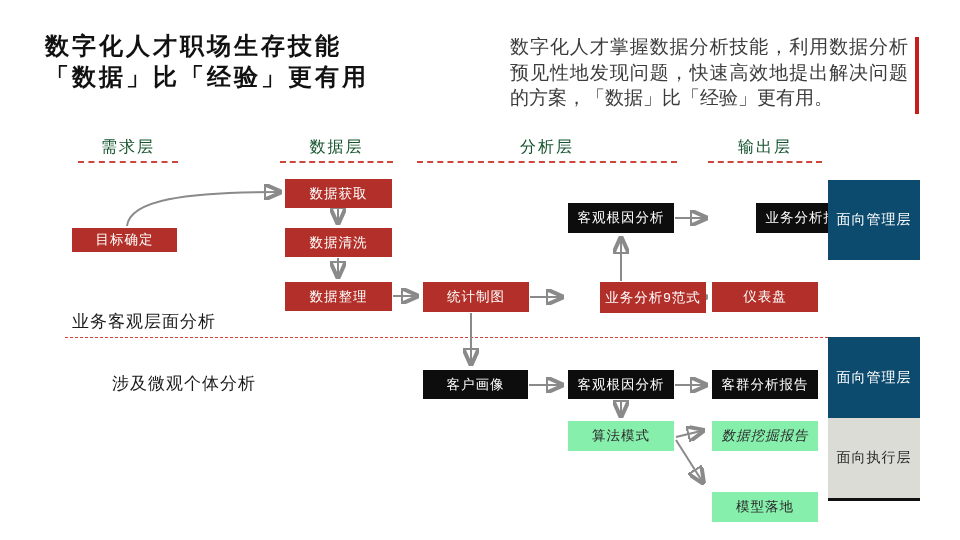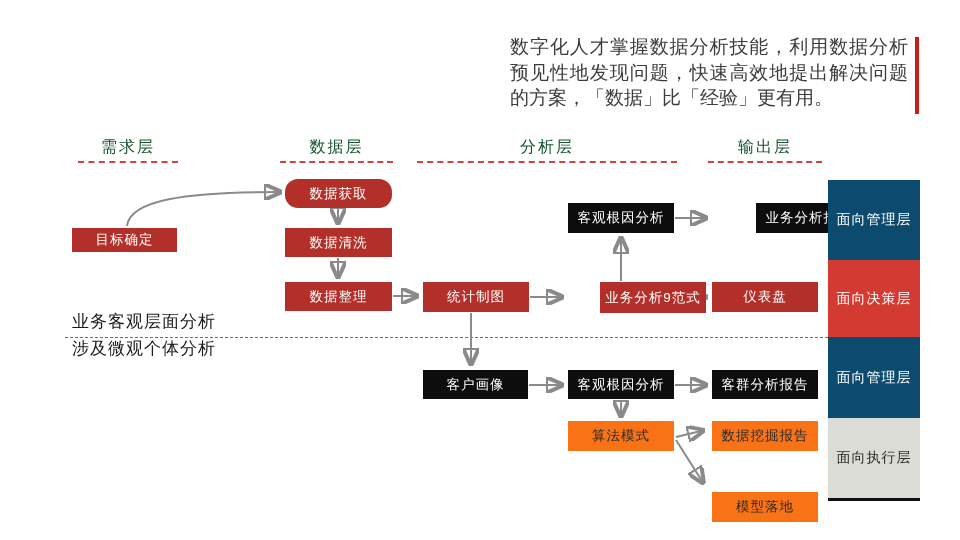--- a/index.html
+++ b/index.html
@@ -36,56 +36,60 @@
   #section-divider{
     position:absolute;left:65px;top:337px;width:763px;height:0;border-top:1.5px dashed #d0453b;
   }
   
   .node{
     position:absolute;display:flex;align-items:center;justify-content:center;
     font-size:13.5px;letter-spacing:1px;white-space:nowrap;
   }
   .node.red{background:#b23029;color:#ffffff;}
   .node.black{background:#0d0d0d;color:#ffffff;}
-  .node.gray{background:#f97316;color:#2b2b2b;}
+  .node.gray{background:#86efac;color:#2b2b2b;}
   
   .audience{
     position:absolute;left:828px;width:92px;
     display:flex;align-items:center;justify-content:center;
     font-size:14px;letter-spacing:1px;white-space:nowrap;
   }
   .audience.black{background:#0c4a6e;color:#fff;}
   .audience.red{background:#d33b32;color:#fff;}
   .audience.gray{background:#dcdcd7;color:#2b2b2b;border-bottom:3px solid #101010;}
   
   #flow-arrows{position:absolute;left:0;top:0;pointer-events:none;}
   #flow-arrows path{stroke:#8a8a8a;stroke-width:2;fill:none;}
 </style>
 </head>
 <body>
 
 <div id="slide">
 
+  <div id="title">
+    <div>数字化人才职场生存技能</div>
+    <div>「数据」比「经验」更有用</div>
+  </div>
 
   <div id="intro">数字化人才掌握数据分析技能，利用数据分析预见性地发现问题，快速高效地提出解决问题的方案，「数据」比「经验」更有用。</div>
   <div id="accent-bar"></div>
 
   <div class="layer-label" style="left:78px;width:100px;">需求层</div>
   <div class="layer-label" style="left:280px;width:113px;">数据层</div>
   <div class="layer-label" style="left:417px;width:260px;">分析层</div>
   <div class="layer-label" style="left:708px;width:114px;">输出层</div>
 
   <div class="layer-line" style="left:78px;width:100px;"></div>
   <div class="layer-line" style="left:280px;width:113px;"></div>
   <div class="layer-line" style="left:417px;width:260px;"></div>
   <div class="layer-line" style="left:708px;width:114px;"></div>
 
   <div class="section-label" style="top:310px;">业务客观层面分析</div>
   <div id="section-divider"></div>
-  <div class="section-label" style="top:337px;">涉及微观个体分析</div>
+  <div class="section-label" style="top:372px;margin-left:40px;">涉及微观个体分析</div>
 
   <svg id="flow-arrows" width="960" height="540" viewBox="0 0 960 540">
     <defs>
       <marker id="ah" markerWidth="9" markerHeight="8" refX="7" refY="4" orient="auto">
         <path d="M0,0 L9,4 L0,8 z" fill="#8a8a8a" stroke="none"></path>
       </marker>
     </defs>
     <path d="M127,226 C130,200 185,192 278,192" marker-end="url(#ah)"></path>
     <path d="M338,209 L338,221" marker-end="url(#ah)"></path>
     <path d="M338,258 L338,275" marker-end="url(#ah)"></path>
@@ -96,33 +100,32 @@
     <path d="M675,297 L704,297" marker-end="url(#ah)"></path>
     <path d="M471,313 L471,362" marker-end="url(#ah)"></path>
     <path d="M529,385 L560,385" marker-end="url(#ah)"></path>
     <path d="M675,385 L704,385" marker-end="url(#ah)"></path>
     <path d="M621,400 L621,414" marker-end="url(#ah)"></path>
     <path d="M676,437 L701,431" marker-end="url(#ah)"></path>
     <path d="M676,440 L702,481" marker-end="url(#ah)"></path>
   </svg>
 
   <div class="node red" style="left:72px;top:228px;width:105px;height:24px;">目标确定</div>
-  <div class="node red" style="left:285px;top:179px;width:107px;height:29px;border-radius:13px;">数据获取</div>
+  <div class="node red" style="left:285px;top:179px;width:107px;height:29px;">数据获取</div>
   <div class="node red" style="left:285px;top:228px;width:107px;height:29px;">数据清洗</div>
   <div class="node red" style="left:285px;top:282px;width:107px;height:29px;">数据整理</div>
   <div class="node red" style="left:423px;top:282px;width:106px;height:30px;">统计制图</div>
   <div class="node red" style="left:600px;top:282px;width:106px;height:31px;">业务分析9范式</div>
   <div class="node black" style="left:568px;top:203px;width:106px;height:30px;">客观根因分析</div>
   <div class="node black" style="left:712px;top:203px;width:106px;height:30px;margin-left:44px;">业务分析报告</div>
   <div class="node red" style="left:712px;top:282px;width:106px;height:30px;">仪表盘</div>
   <div class="node black" style="left:423px;top:370px;width:105px;height:29px;">客户画像</div>
   <div class="node black" style="left:568px;top:370px;width:106px;height:29px;">客观根因分析</div>
   <div class="node black" style="left:712px;top:370px;width:106px;height:29px;">客群分析报告</div>
   <div class="node gray" style="left:568px;top:421px;width:106px;height:30px;">算法模式</div>
-  <div class="node gray" style="left:712px;top:421px;width:106px;height:30px;">数据挖掘报告</div>
+  <div class="node gray" style="left:712px;top:421px;width:106px;height:30px;font-style:italic;">数据挖掘报告</div>
   <div class="node gray" style="left:712px;top:492px;width:106px;height:30px;">模型落地</div>
 
   <div class="audience black" style="top:180px;height:80px;">面向管理层</div>
-  <div class="audience red" style="top:260px;height:77px;">面向决策层</div>
   <div class="audience black" style="top:337px;height:81px;">面向管理层</div>
   <div class="audience gray" style="top:418px;height:80px;">面向执行层</div>
 
 </div>
 
 </body></html>

